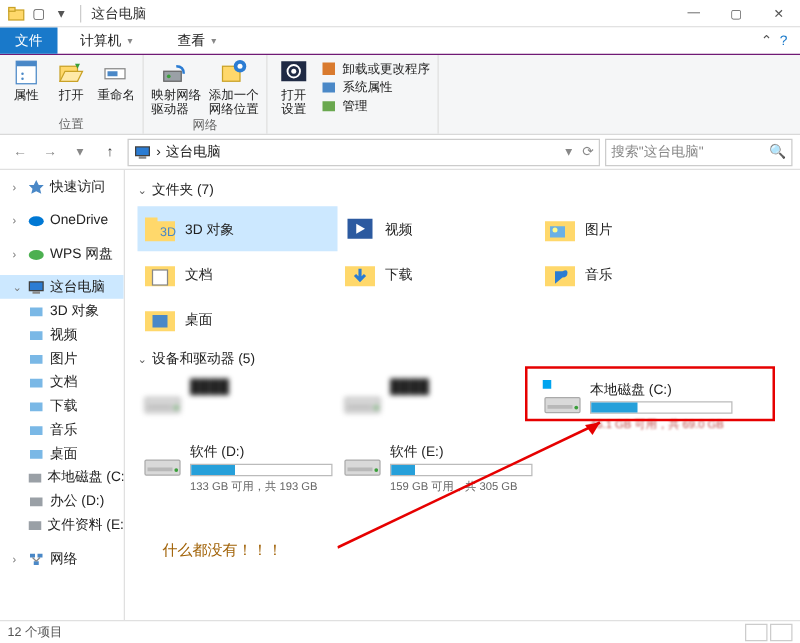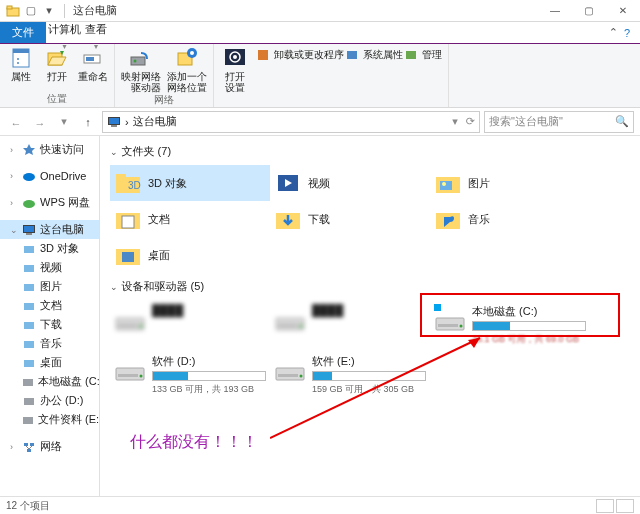--- a/index.html
+++ b/index.html
@@ -10,32 +10,32 @@
   .titlebar .qat { display: flex; gap: 4px; padding: 0 6px; align-items: center; }
   .titlebar .qat .qicon { width: 14px; height: 14px; display: flex; align-items: center; justify-content: center; color: #555; }
   .titlebar .divider { width: 1px; height: 14px; background: #ccc; margin: 0 4px; }
   .titlebar .winname { font-size: 11px; color: #333; }
   .titlebar .wincontrols { margin-left: auto; display: flex; }
   .titlebar .wincontrols div { width: 34px; height: 22px; display: flex; align-items: center; justify-content: center; color: #555; font-size: 10px; }
 
   
   .ribbontabs { height: 22px; display: flex; align-items: stretch; background: #fff; border-bottom: 1px solid #701a75; }
   .ribbontabs .filetab { background: #1979ca; color: #fff; padding: 0 12px; display: flex; align-items: center; font-size: 11px; }
-  .ribbontabs .tab { padding: 0 2px; display: flex; align-items: center; font-size: 11px; gap: 5px; flex-direction: column; }
+  .ribbontabs .tab { padding: 0 18px; display: flex; align-items: center; font-size: 11px; gap: 5px; }
   .ribbontabs .helpchev { margin-left: auto; padding: 0 10px; display: flex; align-items: center; color: #555; gap: 6px; }
 
   
   .ribbon { height: 64px; background: #f5f6f7; border-bottom: 1px solid #d9d9d9; display: flex; align-items: stretch; }
   .ribgroup { border-right: 1px solid #e0e0e0; padding: 2px 6px 0 6px; display: flex; flex-direction: column; }
   .ribgroup .row { display: flex; gap: 6px; flex: 1; align-items: flex-start; }
   .ribgroup .grplabel { font-size: 10px; color: #666; text-align: center; padding-bottom: 1px; }
   .ribbtn { display: flex; flex-direction: column; align-items: center; gap: 1px; min-width: 30px; }
   .ribbtn .ico { width: 24px; height: 24px; display: flex; align-items: center; justify-content: center; }
-  .ribbtn .lbl { font-size: 10px; text-align: right; line-height: 11px; }
-  .ribsmall { display: flex; flex-direction: row; gap: 1px; }
+  .ribbtn .lbl { font-size: 10px; text-align: left; line-height: 11px; }
+  .ribsmall { display: flex; flex-direction: column; gap: 1px; }
   .ribsmall .sitem { display: flex; align-items: center; gap: 4px; font-size: 10px; }
   .ribsmall .sico { width: 14px; height: 14px; }
 
   
   .navbar { height: 28px; display: flex; align-items: center; padding: 2px 6px; gap: 4px; border-bottom: 1px solid #e0e0e0; }
   .navbtn { width: 20px; height: 20px; display: flex; align-items: center; justify-content: center; color: #888; }
   .navbtn.enabled { color: #333; }
   .breadcrumb { flex: 1; border: 1px solid #ccc; height: 22px; display: flex; align-items: center; padding: 0 4px; gap: 4px; font-size: 11px; }
   .breadcrumb .pcicon { width: 14px; height: 14px; }
   .searchbox { width: 150px; border: 1px solid #ccc; height: 22px; display: flex; align-items: center; padding: 0 4px; gap: 4px; color: #888; font-size: 11px; }
@@ -65,21 +65,21 @@
   .driveitem .dinfo { flex: 1; display: flex; flex-direction: column; gap: 2px; }
   .driveitem .dname { font-size: 11px; }
   .driveitem .dbar { height: 10px; border: 1px solid #bbb; position: relative; }
   .driveitem .dbar .fill { position: absolute; left: 0; top: 0; bottom: 0; background: #26a0da; }
   .driveitem .dmeta { font-size: 9px; color: #666; }
   .driveitem.blurred .dicon, .driveitem.blurred .dname { filter: blur(2px); }
   .driveitem.csys .dmeta { color: #c0504d; filter: blur(1px); }
 
   
   .redbox { position: absolute; border: 2px solid #e60000; }
-  .redtext { position: absolute; color: #a21caf; font-size: 16px; font-weight: 400; }
+  .redtext { position: absolute; color: #a16207; font-size: 12px; font-weight: 400; }
 
   
   .statusbar { position: absolute; bottom: 0; left: 0; right: 0; height: 18px; border-top: 1px solid #e0e0e0; display: flex; align-items: center; padding: 0 6px; font-size: 10px; color: #555; }
   .statusbar .viewbtns { margin-left: auto; display: flex; gap: 2px; }
   .statusbar .viewbtns div { width: 18px; height: 14px; border: 1px solid #ccc; }
 
   svg { display: block; }
 </style>
 </head>
 <body>

